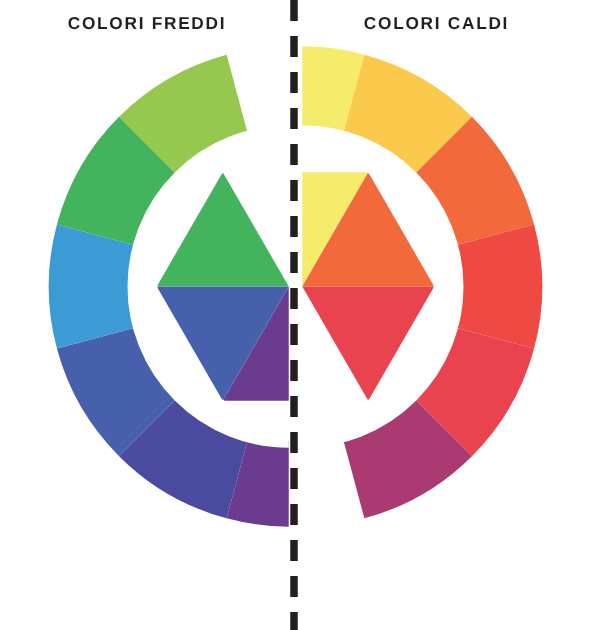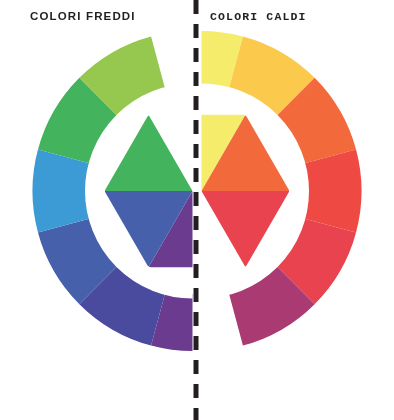--- a/index.html
+++ b/index.html
@@ -15,25 +15,24 @@
     position:absolute;inset:0;
     width:394px;height:420px;
   }
   .hdr{
     position:absolute;top:10px;
     font-size:11.5px;
     font-weight:700;
     letter-spacing:1.15px;
     color:#231f20;
     white-space:nowrap;
-    text-align:left;
-    padding-left:30px;
+    text-align:center;
   }
   #hdr-cool{left:0;width:196px;}
-  #hdr-warm{left:180px;width:198px;font-family:Liberation Mono, monospace;}
+  #hdr-warm{left:192px;width:198px;}
   #wheel-svg{
     position:absolute;
     left:0;top:0;
     width:394px;height:420px;
     display:block;
   }
 </style>
 </head>
 <body>
 

